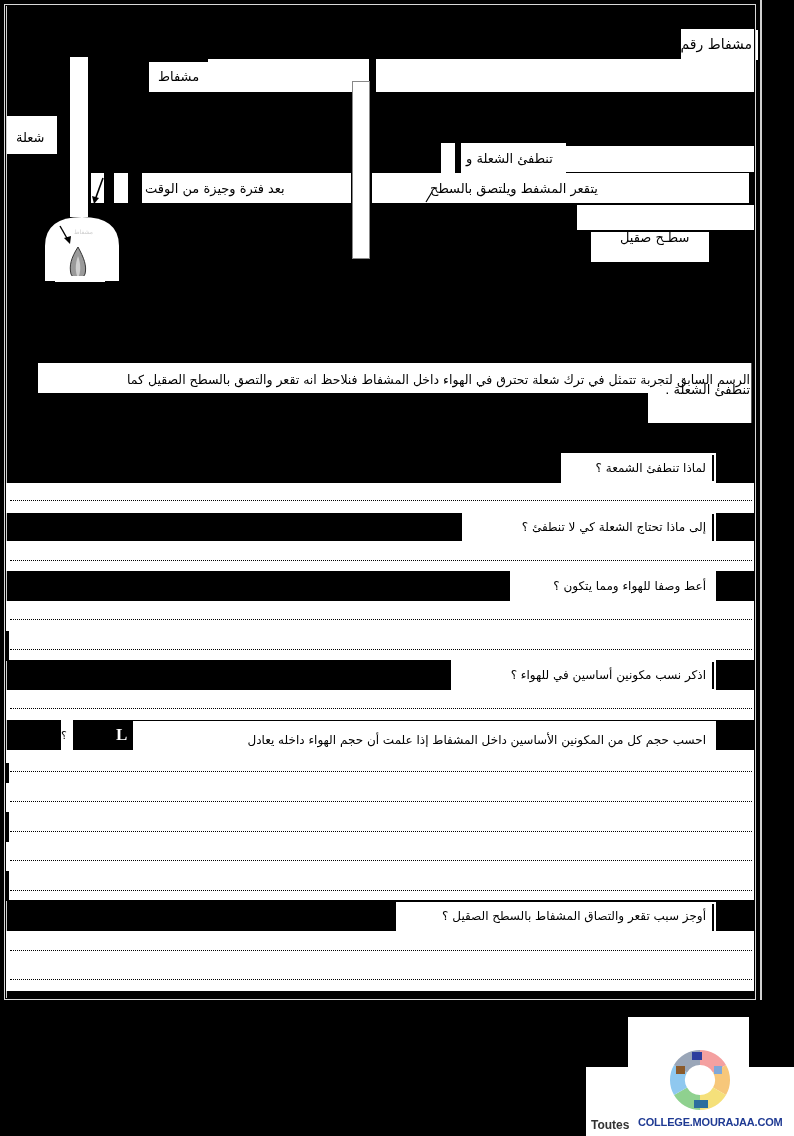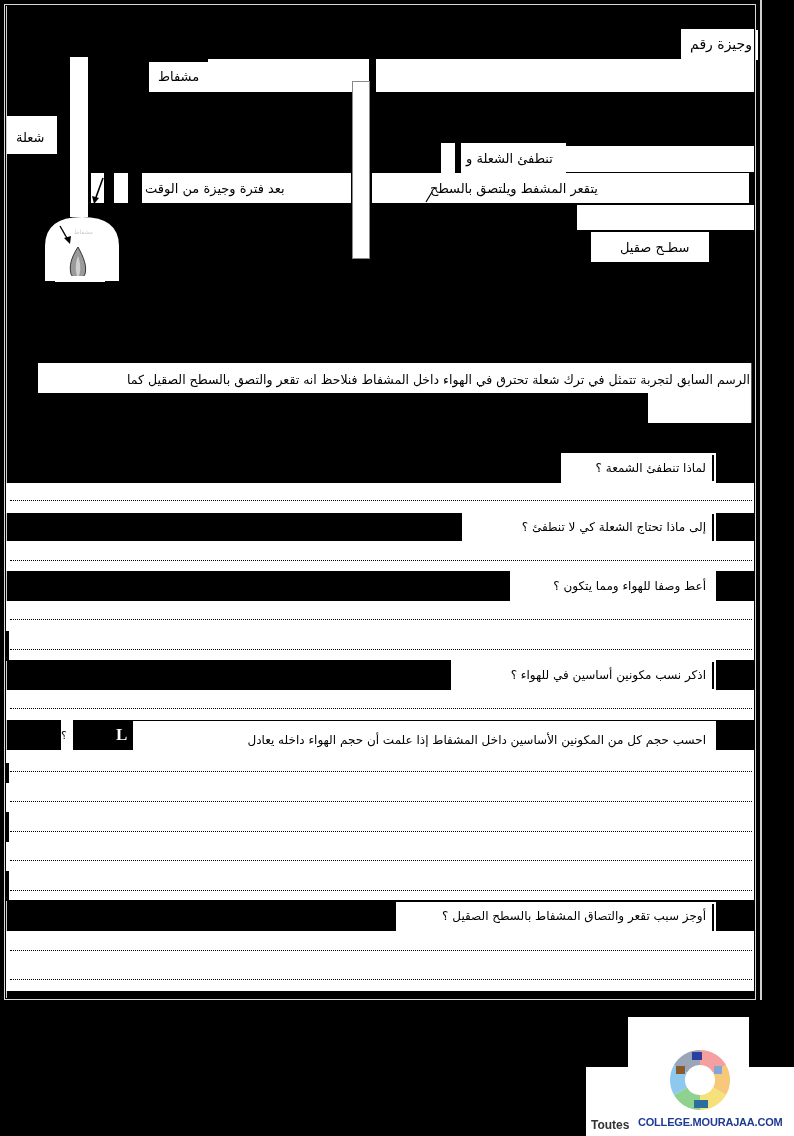--- a/index.html
+++ b/index.html
@@ -19,21 +19,21 @@
   .num { font-family:"Liberation Serif", serif; font-size:14px; }
 </style>
 </head>
 <body>
 
 <div class="frame"></div>
 <div class="frame-inner"></div>
 <div class="abs" style="left:760px;top:0;width:2px;height:1000px;background:#d0d0d0"></div>
 
 <div class="abs white" style="left:681px;top:29px;width:73px;height:30px;">
-  <span class="abs lbl rtl" style="right:2px;top:8px;font-size:14px;">وجيزة رقم</span>
+  <span class="abs lbl rtl" style="right:2px;top:8px;font-size:14px;">مشفاط رقم</span>
 </div>
 <div class="abs" style="left:756px;top:30px;width:2px;height:30px;background:#fff"></div>
 <div class="abs white" style="left:376px;top:59px;width:378px;height:33px;"></div>
 
 <section>
 
   <div class="abs white" style="left:70px;top:57px;width:18px;height:160px;"></div>
 
   <div class="abs white" style="left:149px;top:62px;width:60px;height:30px;"></div>
   <div class="abs white" style="left:208px;top:59px;width:161px;height:33px;"></div>
@@ -73,28 +73,28 @@
 
   <div class="abs white" style="left:372px;top:173px;width:377px;height:30px;"></div>
   <span class="abs lbl rtl" style="left:430px;top:182px;">يتقعر المشفط ويلتصق بالسطح</span>
   <svg class="abs" style="left:424px;top:191px" width="10" height="12">
     <line x1="8" y1="1" x2="2" y2="11" stroke="#000" stroke-width="1.2"></line>
   </svg>
 
   <div class="abs white" style="left:577px;top:205px;width:177px;height:25px;"></div>
 
   <div class="abs white" style="left:591px;top:232px;width:118px;height:30px;"></div>
-  <span class="abs lbl rtl" style="left:620px;top:241px;">سطـح صقيل</span>
+  <span class="abs lbl rtl" style="left:620px;top:231px;">سطـح صقيل</span>
 </section>
 
 <section>
   <div class="abs white" style="left:38px;top:363px;width:713px;height:30px;"></div>
   <span class="abs q" style="right:44px;top:372px;font-size:12.5px;">الرسم السابق لتجربة تتمثل في ترك شعلة تحترق في الهواء داخل المشفاط فنلاحظ انه تقعر والتصق بالسطح الصقيل كما</span>
   <div class="abs white" style="left:648px;top:393px;width:103px;height:30px;"></div>
-  <span class="abs q" style="right:44px;top:422px;font-size:11px;">تنطفئ الشعلة .</span>
+  <span class="abs q" style="right:44px;top:382px;font-size:13px;">تنطفئ الشعلة .</span>
   <div class="vbar" style="left:751px;top:363px;height:60px;width:1px;background:#555"></div>
 </section>
 
 <section>
   <div class="abs white" style="left:561px;top:453px;width:155px;height:30px;"></div>
   <div class="vbar" style="left:712px;top:455px;height:26px"></div>
   <span class="abs num" style="left:717px;top:460px;direction:rtl;">1)</span>
   <span class="abs q" style="right:88px;top:461px;">لماذا تنطفئ الشمعة ؟</span>
   <div class="abs white" style="left:6px;top:483px;width:748px;height:30px;"></div>
   <div class="dots" style="top:500px"></div>

